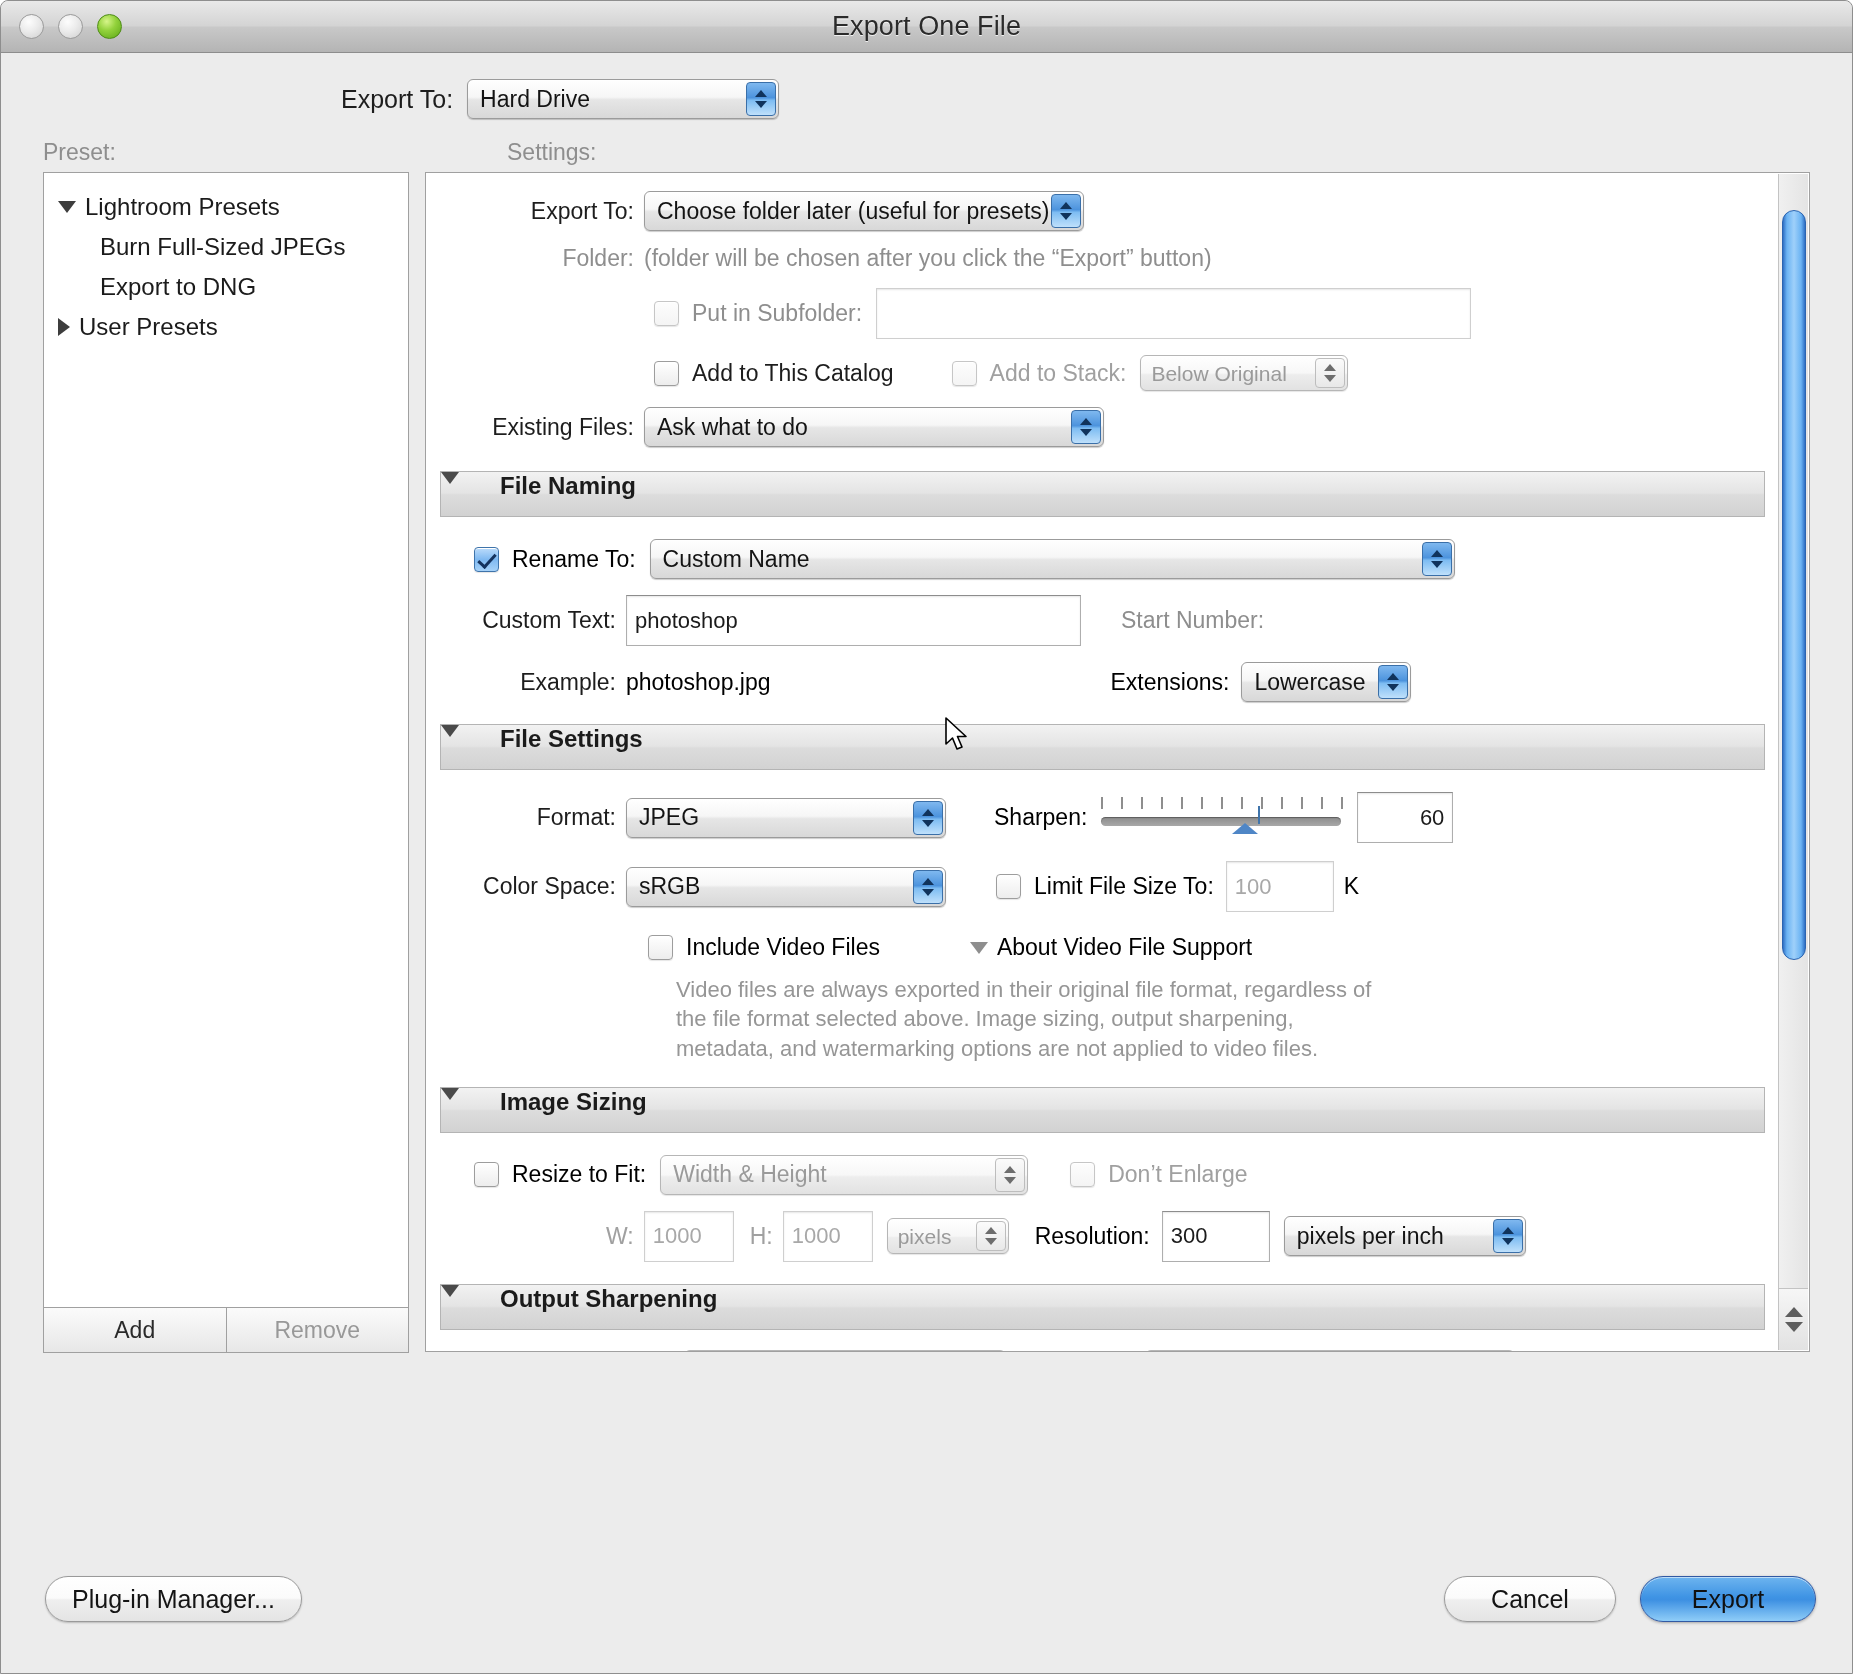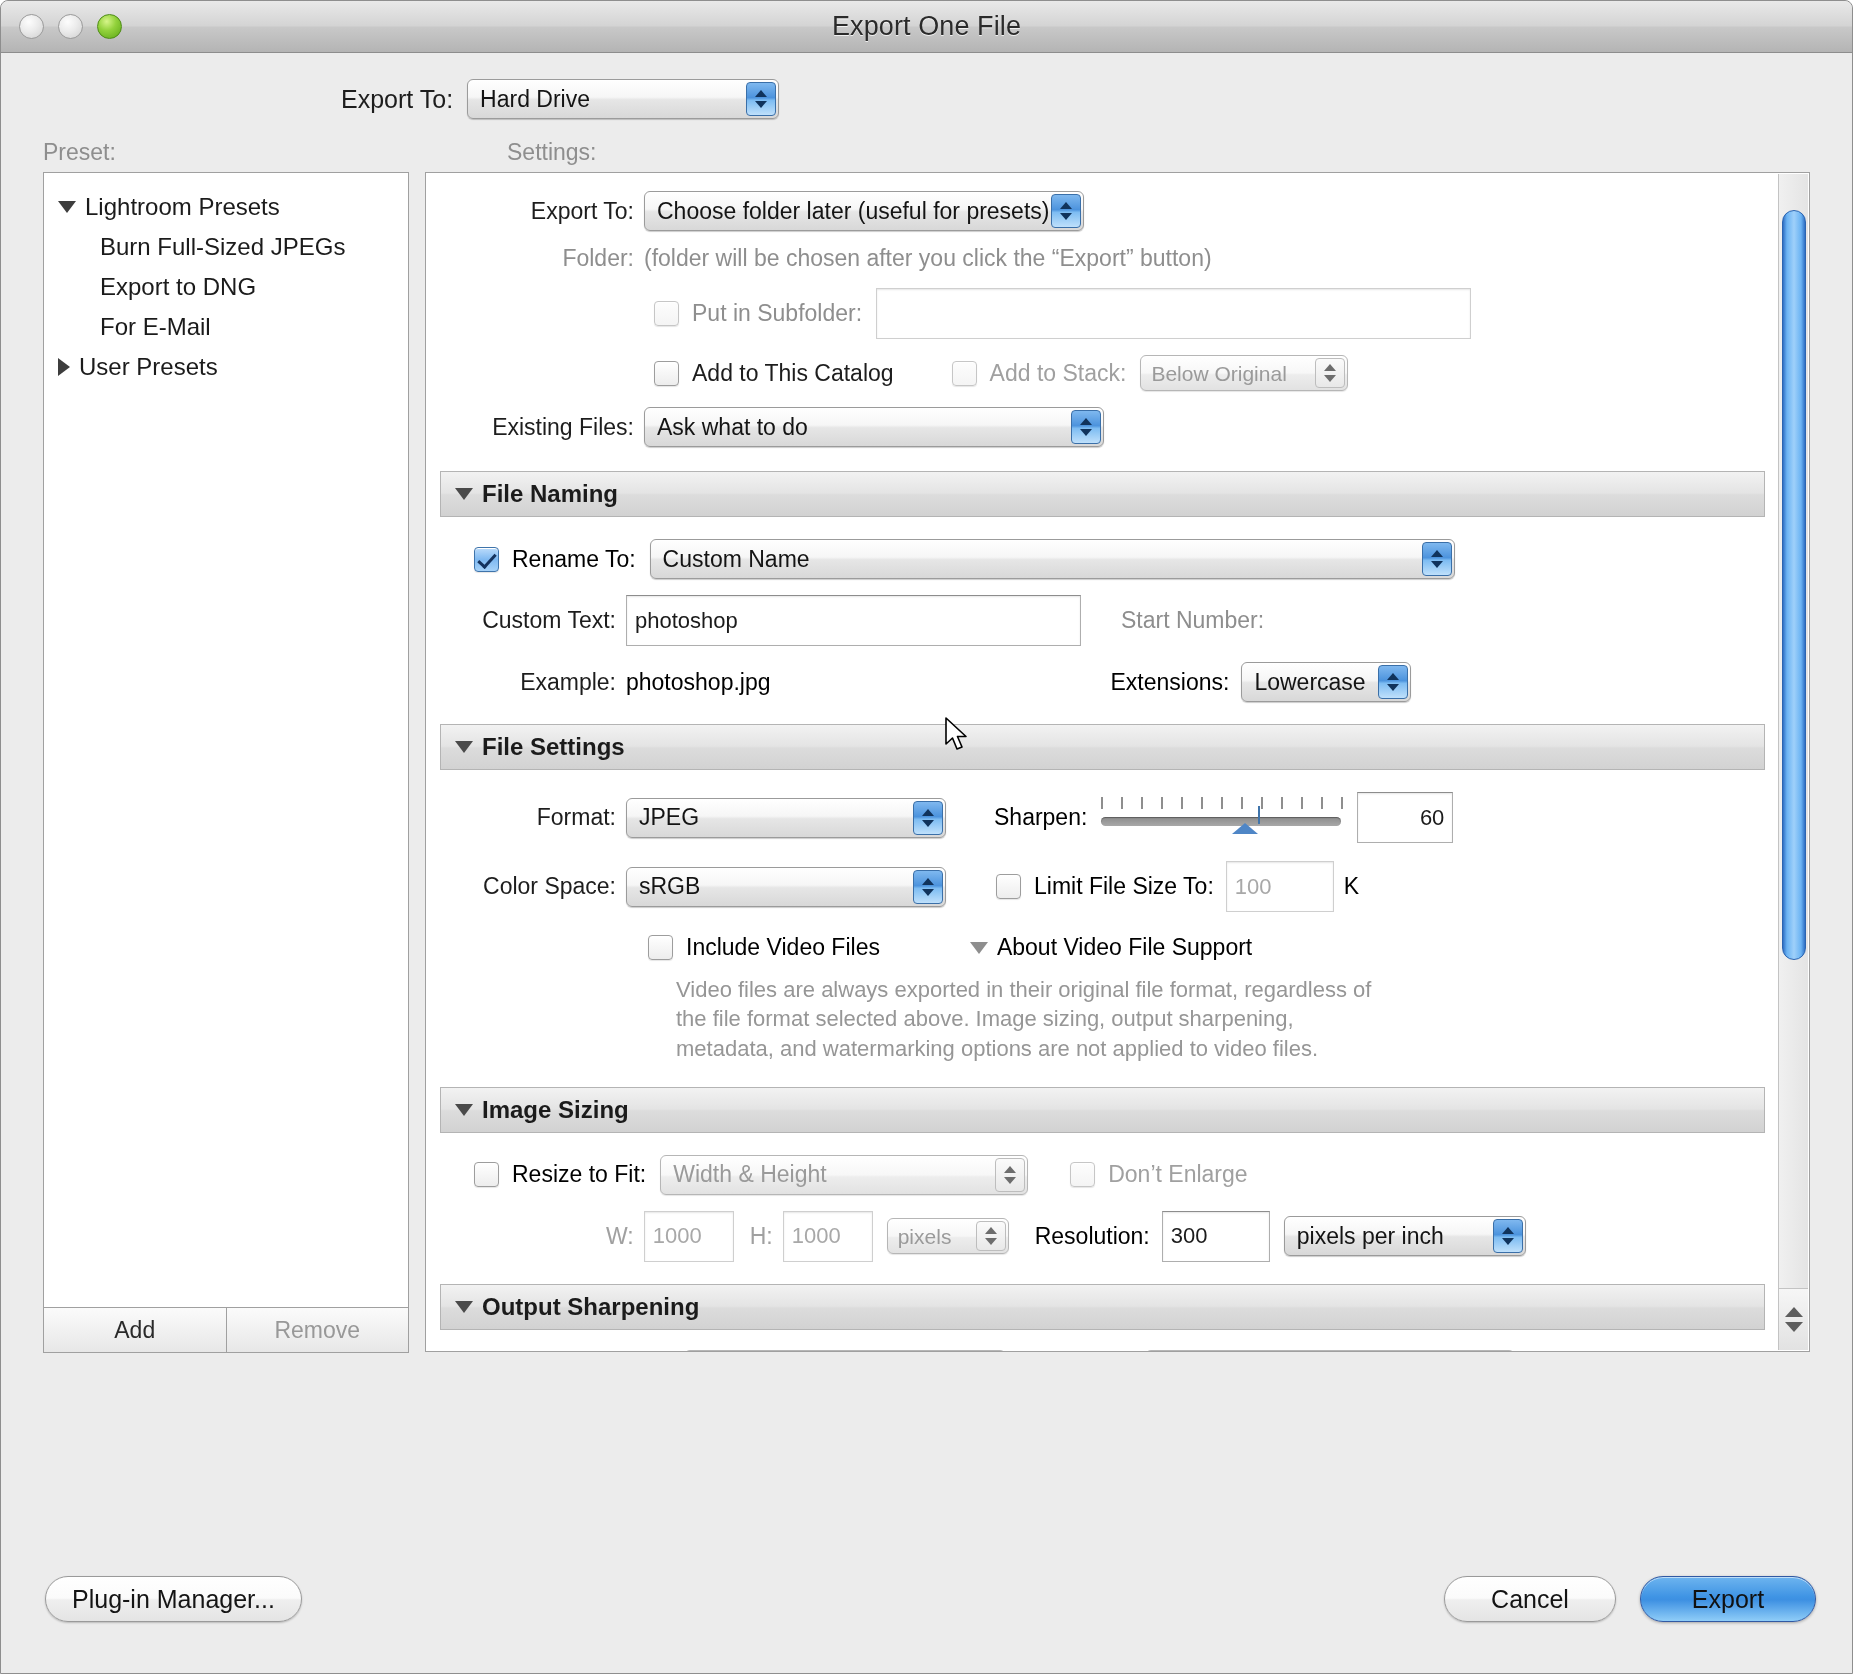--- a/index.html
+++ b/index.html
@@ -141,25 +141,25 @@
   }
   .sb-inner { position:absolute; left:0; top:0; right:30px; bottom:0; }
 
   
   .row { display:flex; align-items:center; }
   .lbl-r { text-align:right; font-size:23px; color:#1d1d1d; }
   .lbl-dim { color:#8e8e8e; }
 
   
   .sechdr {
-    margin:0 14px; height:46px; display:flex; align-items:center;
+    margin:0 14px; height:46px; display:flex; 
     background:linear-gradient(to bottom,#f2f2f2 0%,#e4e4e4 48%,#dcdcdc 52%,#d2d2d2 100%);
     border:1px solid #b4b4b4;
     font-size:24px; font-weight:bold; color:#1b1b1b;
-    padding-left:14px; cursor:default;
+    cursor:default;gap:32px;
   }
   .sechdr .tri { border-top-color:#4a4a4a; }
 
   
   .cb {
     width:25px;height:25px;border-radius:4px;
     border:1px solid #9d9d9d;
     background:linear-gradient(to bottom,#ffffff,#ededed);
     box-shadow:inset 0 1px 0 #fff, 0 1px 1px rgba(0,0,0,.10);
     display:inline-block; position:relative; flex:none; cursor:default;
@@ -298,23 +298,20 @@
         <div class="presetbox">
           <div class="ptree-item">
             <span class="tri"></span>
             <span>Lightroom Presets</span>
           </div>
           <div class="ptree-item child">
             <span>Burn Full-Sized JPEGs</span>
           </div>
           <div class="ptree-item child">
             <span>Export to DNG</span>
-          </div>
-          <div class="ptree-item child">
-            <span>For E-Mail</span>
           </div>
           <div class="ptree-item">
             <span class="tri right"></span>
             <span>User Presets</span>
           </div>
         </div>
         <div class="presetbtns">
           <div class="pb">Add</div>
           <div class="pb dim">Remove</div>
         </div>

